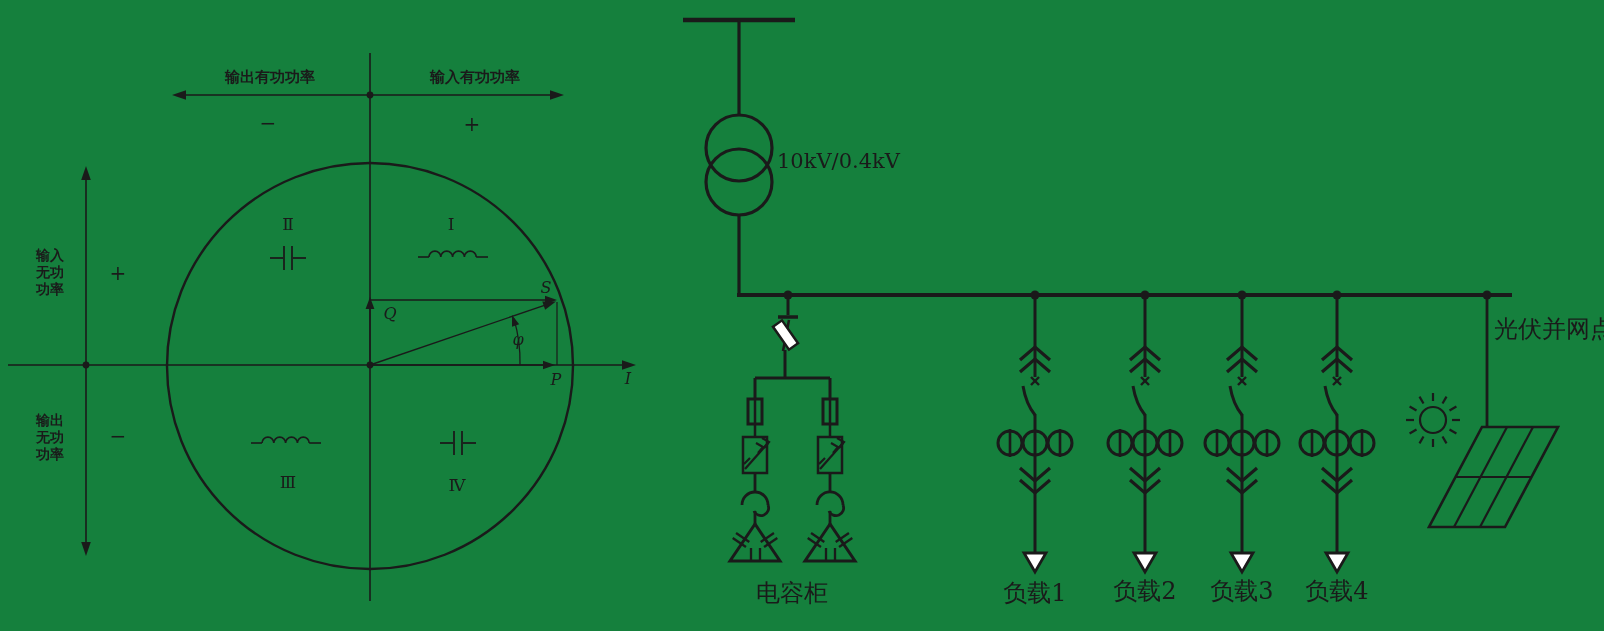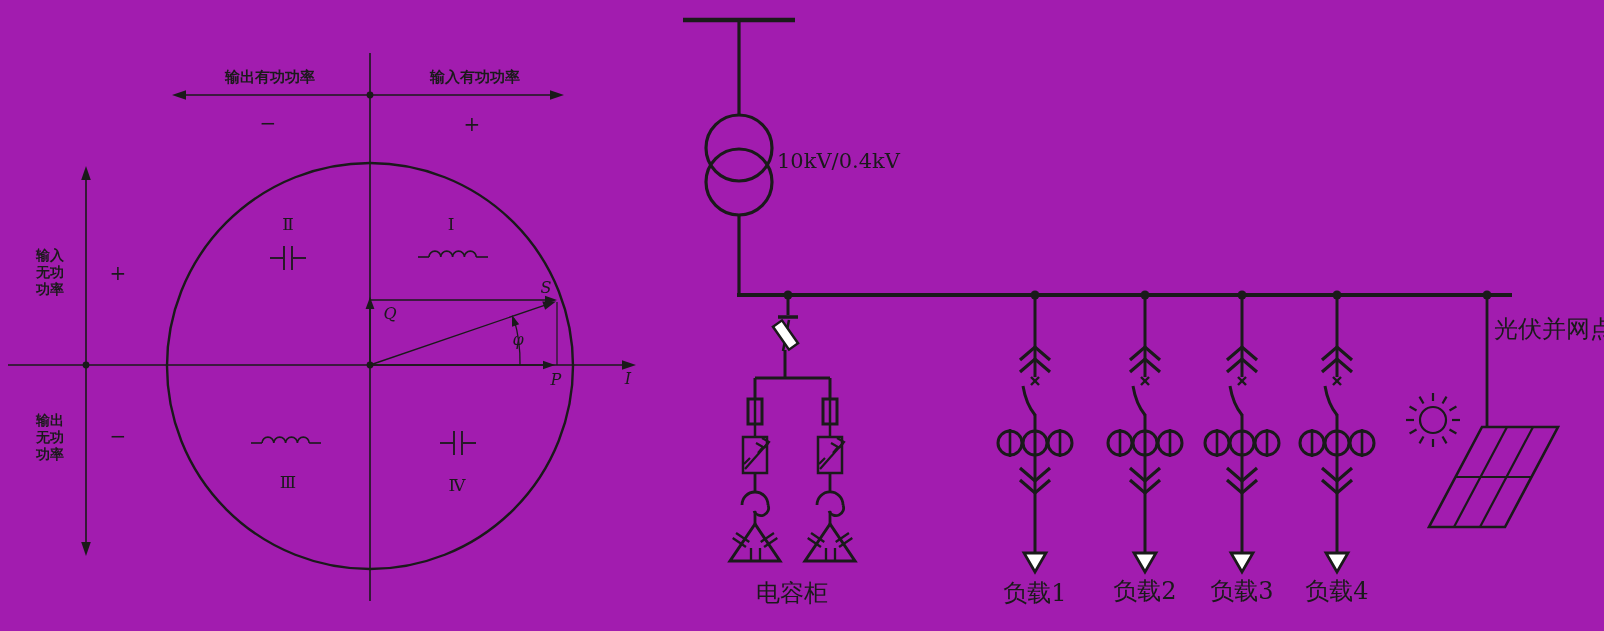--- a/index.html
+++ b/index.html
@@ -1,16 +1,16 @@
 <!DOCTYPE html>
 <html><head>
 <meta charset="utf-8">
 <style>
   html,body{margin:0;padding:0;background:#ffffff;}
-  #stage{position:relative;width:1604px;height:631px;background:#a21caf;overflow:hidden;
+  #stage{position:relative;width:1604px;height:631px;background:#15803d;overflow:hidden;
          font-family:"DejaVu Sans",sans-serif;}
   svg{position:absolute;left:0;top:0;}
   text{fill:#1a1a1a;}
   .cn-bold{font-family:"DejaVu Sans",sans-serif;font-weight:bold;font-size:15px;}
   .cn-bold-sm{font-family:"DejaVu Sans",sans-serif;font-weight:bold;font-size:14px;}
   .sign{font-family:"DejaVu Serif",serif;font-size:20px;}
   .roman{font-family:"DejaVu Serif",serif;font-size:17px;}
   .vec{font-family:"DejaVu Serif",serif;font-style:italic;font-size:16px;}
   .cn-big{font-family:"DejaVu Serif",serif;font-size:24px;}
   .tlabel{font-family:"DejaVu Serif",serif;font-size:21px;}

